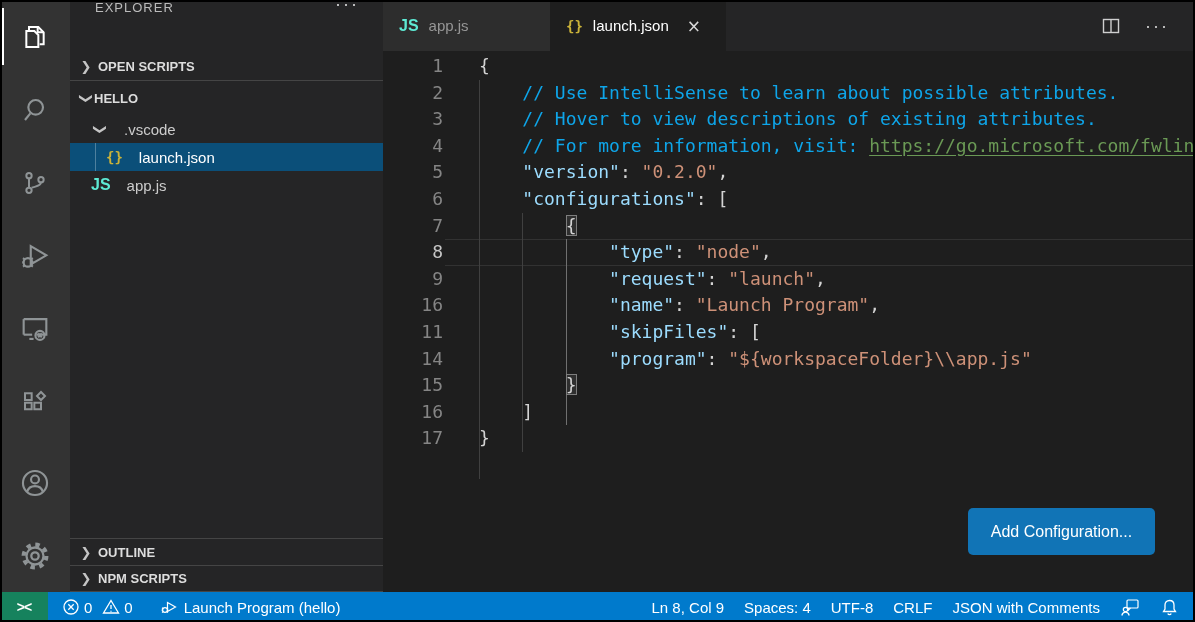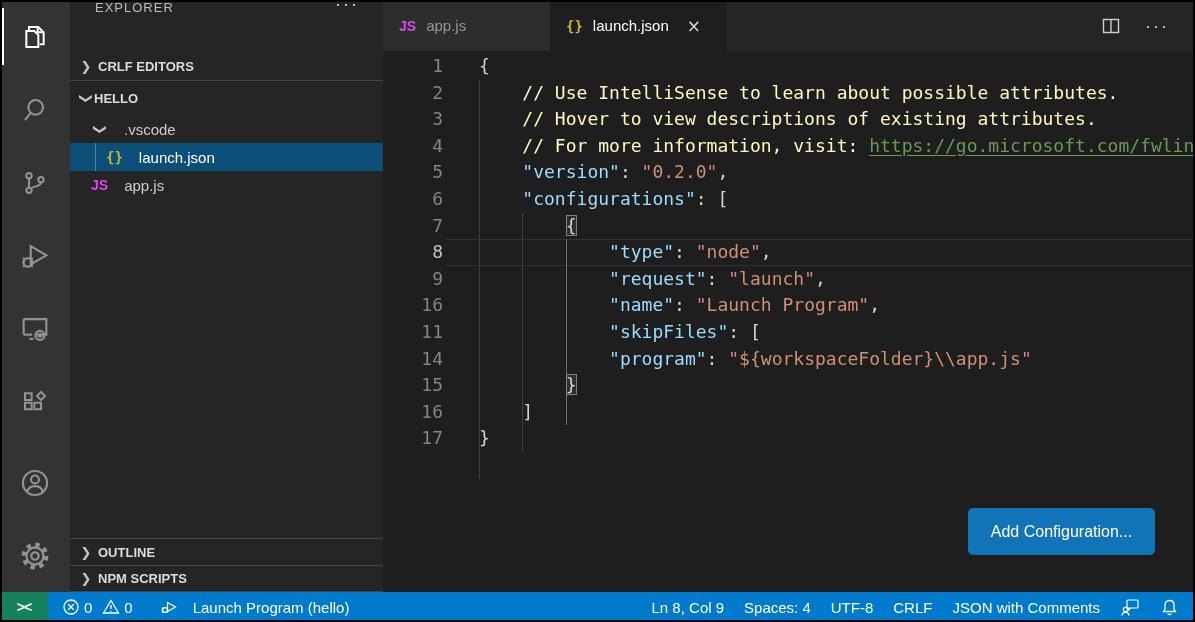--- a/index.html
+++ b/index.html
@@ -26,21 +26,21 @@
   .chev.open{transform:rotate(90deg)}
   .sb-root{border-top:1px solid rgba(128,128,128,.35);flex:1;display:flex;flex-direction:column;overflow:hidden}
   .row-root{height:34px;display:flex;align-items:center;padding-left:8px;font-size:13px;font-weight:bold;color:#dddddd;cursor:pointer;flex:none}
   .tree-row{height:28px;display:flex;align-items:center;font-size:15px;color:#cccccc;cursor:pointer;flex:none;position:relative}
   .tree-row .lbl{margin-left:16px}
   .row-folder{padding-left:22px}
   .row-selected{background:#0b4f79;color:#ffffff;padding-left:36px}
   .row-selected::before{content:"";position:absolute;left:25px;top:0;bottom:0;width:1px;background:rgba(255,255,255,.28)}
   .row-file{padding-left:21px}
   .ico-braces{color:#cbb339;font-family:"DejaVu Sans Mono",monospace;font-weight:bold;font-size:14px}
-  .ico-js{color:#d946ef;font-weight:bold;font-size:14px;font-style:normal}
+  .ico-js{color:#5eead4;font-weight:bold;font-size:16px;font-style:normal}
   .sb-bottom{flex:none}
   .sb-sect:last-child{border-bottom:1px solid rgba(128,128,128,.35)}
 
   
   .editor{position:absolute;left:383px;top:0;right:0;height:592px;background:#1e1e1e;z-index:3}
   .tab-bar{height:51px;background:#252526;display:flex;align-items:stretch;position:relative}
   .tab{display:flex;align-items:center;gap:10px;padding:0 16px;font-size:15px;cursor:pointer}
   .tab.inactive{background:#2d2d2d;color:#969696;min-width:167px}
   .tab.active{background:#1e1e1e;color:#ffffff;min-width:176px}
   .tab .close{margin-left:8px;font-size:17px;color:#d8d8d8;cursor:pointer;font-family:"DejaVu Sans",sans-serif}
@@ -52,29 +52,29 @@
   .guide.gactive{background:#707070}
   .cur-line-box{position:absolute;left:62px;right:0;height:27px;border-top:1px solid #323232;border-bottom:1px solid #323232;z-index:1}
   .code-lines{position:relative;z-index:2;padding-top:2px}
   .code-line{display:flex;height:26.6px;line-height:26.6px;white-space:pre}
   .ln{width:60px;text-align:right;color:#858585;flex:none}
   .code-line.current .ln{color:#c6c6c6}
   .lt{margin-left:36px;white-space:pre}
   .tk-p{color:#d4d4d4}
   .tk-k{color:#9cdcfe}
   .tk-s{color:#ce9178}
-  .tk-c{color:#fef9c3}
+  .tk-c{color:#0ea5e9}
   .tk-l{color:#6a9955;text-decoration:underline;text-underline-offset:3px}
   .tk-b{color:#d4d4d4;box-shadow:inset 0 0 0 1px #7e7e7e;background:rgba(130,130,130,.18)}
   .add-config{position:absolute;right:40px;bottom:37px;width:187px;height:47px;background:#1174b6;color:#fff;font-size:16px;border:none;border-radius:5px;font-family:"Liberation Sans",sans-serif;cursor:pointer}
 
   
   .status-bar{position:absolute;left:0;bottom:0;width:1195px;height:30px;background:#007acc;color:#fff;display:flex;align-items:center;font-size:15px;z-index:6}
   .st-remote{width:48px;height:30px;background:#16825d;display:flex;align-items:center;justify-content:center;font-weight:bold;font-size:14px;cursor:pointer;letter-spacing:-1px}
-  .st-item{display:flex;align-items:center;gap:14px;padding:0 10px;height:100%;cursor:pointer}
+  .st-item{display:flex;align-items:center;gap:5px;padding:0 10px;height:100%;cursor:pointer}
   .st-item svg{display:block}
   .st-left{display:flex;align-items:center;height:100%;margin-left:4px}
   .st-right{margin-left:auto;display:flex;align-items:center;height:100%;padding-right:6px}
   .probs{gap:4px}
   .probs .n{margin-right:6px}
 </style>
 </head>
 <body>
 
 <div class="win-border"></div>
@@ -142,21 +142,21 @@
   </div>
 </nav>
 
 <aside class="sidebar">
   <div class="sb-title-row">
     <span class="sb-title">EXPLORER</span>
     <span class="sb-more ellipsis">···</span>
   </div>
   <div class="sb-sect" style="border-top:none">
     <span class="chev">❯</span>
-    <span>CRLF EDITORS</span>
+    <span>OPEN SCRIPTS</span>
   </div>
   <div class="sb-root">
     <div class="row-root">
       <span class="chev open">❯</span>
       <span>HELLO</span>
     </div>
     <div class="tree-row row-folder">
       <span class="chev open">❯</span>
       <span class="lbl">.vscode</span>
     </div>

